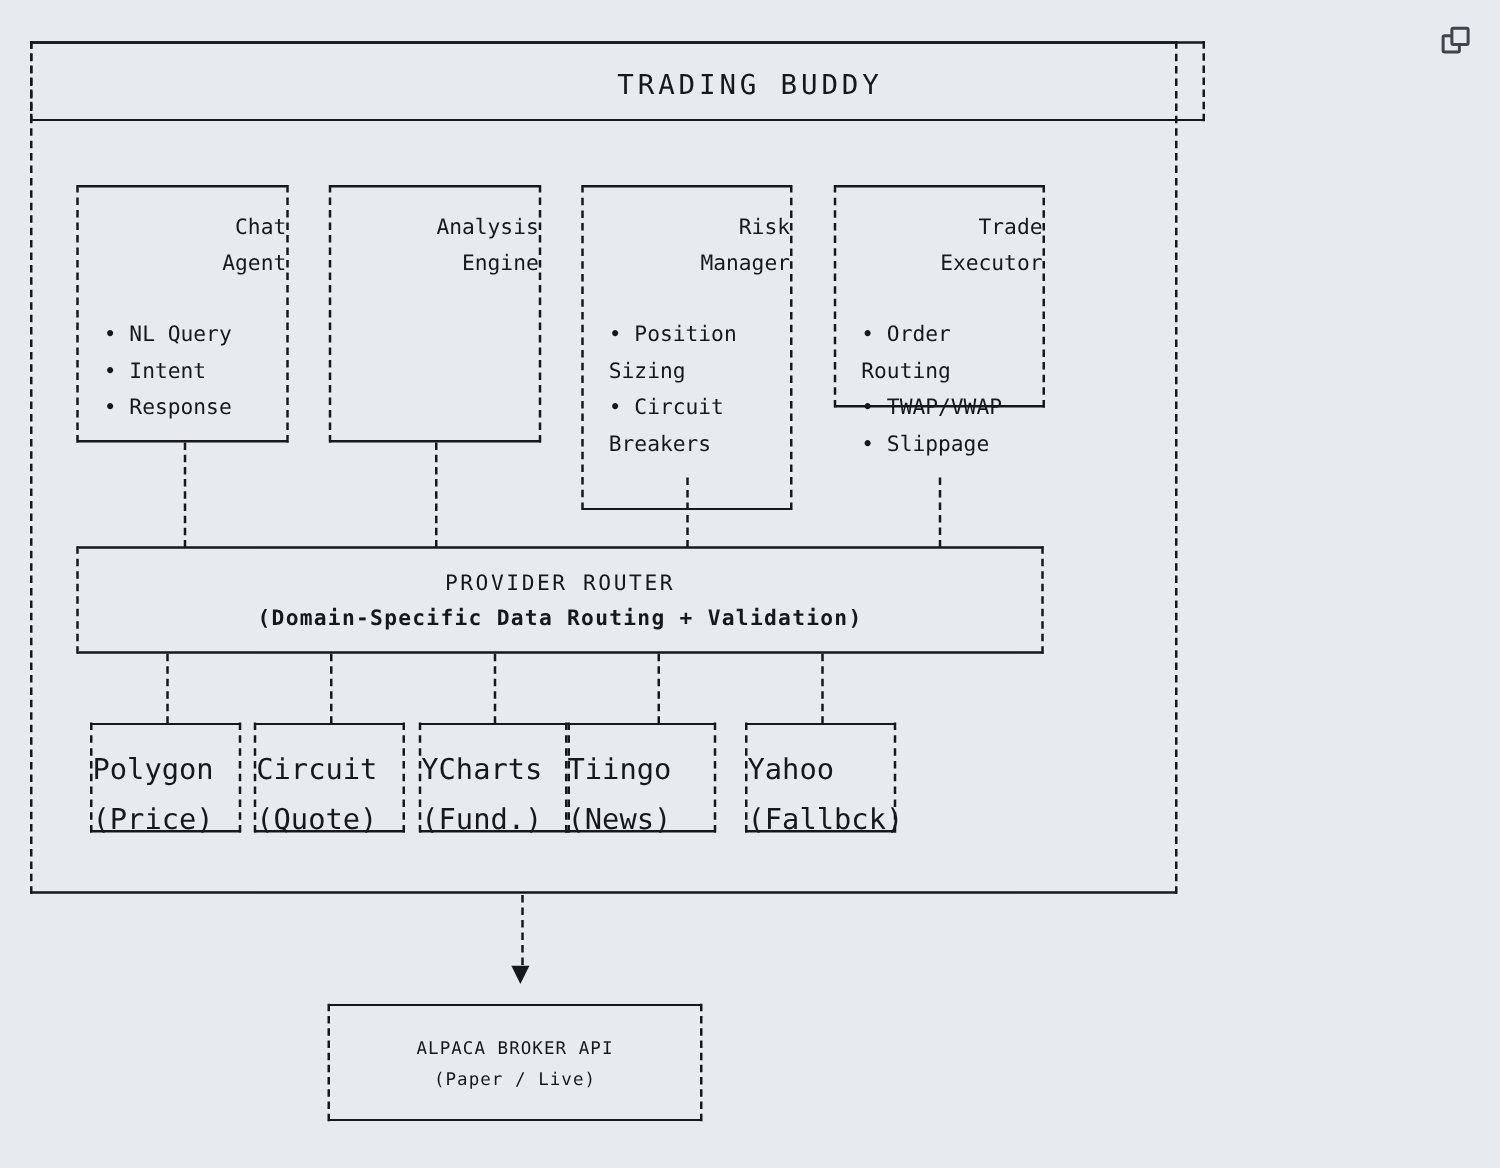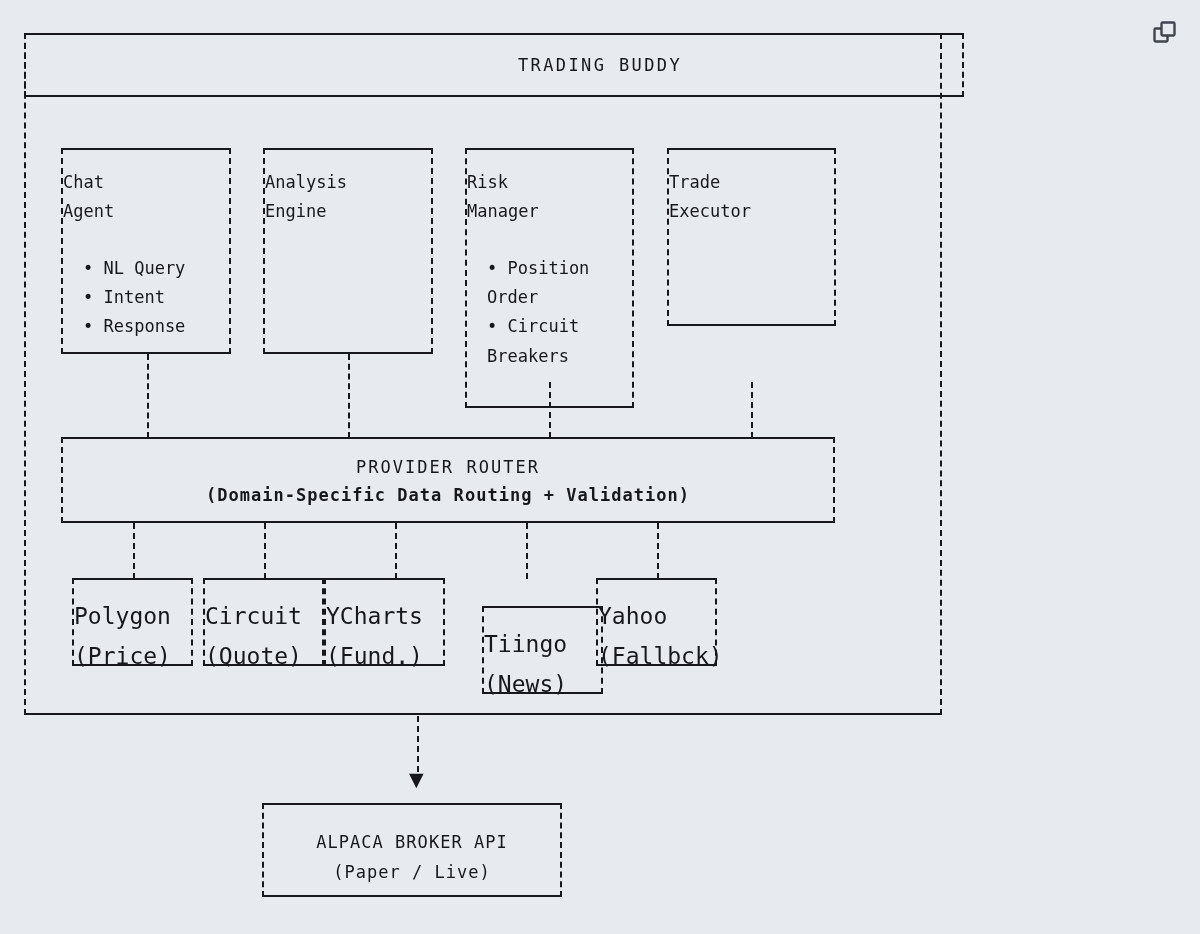--- a/index.html
+++ b/index.html
@@ -63,33 +63,33 @@
   }
   #title-bar {
     left: 24px;
     top: 33px;
     width: 940px;
     height: 64px;
     border-right-style: dashed;
   }
   #title-text {
     top: 53px;
-    font-size: 17px;
+    font-size: 22px;
     letter-spacing: 0.14em;
   }
 
   
   .component-box {
     font-size: 17px;
   }
   .component-title {
     position: absolute;
     left: 0; right: 0;
     top: 18px;
-    text-align: left;
+    text-align: right;
     white-space: pre-line;
     line-height: 1.72;
   }
   .component-bullets {
     position: absolute;
     left: 20px;
     top: 104px;
     white-space: pre-line;
     line-height: 1.72;
     text-align: left;
@@ -123,21 +123,21 @@
     top: 803px;
     width: 300px;
     height: 94px;
   }
   #broker-text {
     position: absolute;
     left: 0; right: 0;
     top: 22px;
     text-align: center;
     white-space: pre-line;
-    font-size: 17px;
+    font-size: 14px;
     line-height: 1.78;
     letter-spacing: 0.06em;
   }
 
   
   #copy-icon {
     position: absolute;
     right: 22px;
     top: 20px;
     width: 26px;
@@ -163,28 +163,32 @@
 
 <div class="ascii-box component-box" style="left:263px; top:148px; width:170px; height:206px;">
   <div class="component-title">Analysis
 Engine</div>
 </div>
 
 <div class="ascii-box component-box" style="left:465px; top:148px; width:169px; height:260px;">
   <div class="component-title">Risk
 Manager</div>
   <div class="component-bullets">• Position
-  Order
+  Sizing
 • Circuit
   Breakers</div>
 </div>
 
 <div class="ascii-box component-box" style="left:667px; top:148px; width:169px; height:178px;">
   <div class="component-title">Trade
 Executor</div>
+  <div class="component-bullets">• Order
+  Routing
+• TWAP/VWAP
+• Slippage</div>
 </div>
 
 <div class="vline" style="left:147px; top:354px; height:84px;"></div>
 <div class="vline" style="left:348px; top:354px; height:84px;"></div>
 <div class="vline" style="left:549px; top:382px; height:56px;"></div>
 <div class="vline" style="left:751px; top:382px; height:56px;"></div>
 
 <div class="ascii-box" id="router-box"></div>
 <div class="label center-label" id="router-title" style="left:61px; width:774px;">PROVIDER ROUTER</div>
 <div class="label center-label" id="router-sub" style="left:61px; width:774px;font-weight:bold;">(Domain-Specific Data Routing + Validation)</div>
@@ -196,25 +200,25 @@
 <div class="vline" style="left:657px; top:523px; height:56px;"></div>
 
 <div class="ascii-box provider-box" style="left:72px; width:121px;">
   <div class="provider-text">Polygon
 (Price)</div>
 </div>
 <div class="ascii-box provider-box" style="left:203px; width:121px;">
   <div class="provider-text">Circuit
 (Quote)</div>
 </div>
-<div class="ascii-box provider-box" style="left:324px; width:121px;">
+<div class="ascii-box provider-box" style="left:335px; width:121px;">
   <div class="provider-text">YCharts
 (Fund.)</div>
 </div>
-<div class="ascii-box provider-box" style="left:482px; width:121px;margin-top:28px;">
+<div class="ascii-box provider-box" style="left:452px; width:121px;">
   <div class="provider-text">Tiingo
 (News)</div>
 </div>
 <div class="ascii-box provider-box" style="left:596px; width:121px;">
   <div class="provider-text">Yahoo
 (Fallbck)</div>
 </div>
 
 <div class="vline" style="left:417px; top:716px; height:56px;"></div>
 <div class="arrowhead" style="left:409px; top:770px;">▼</div>

